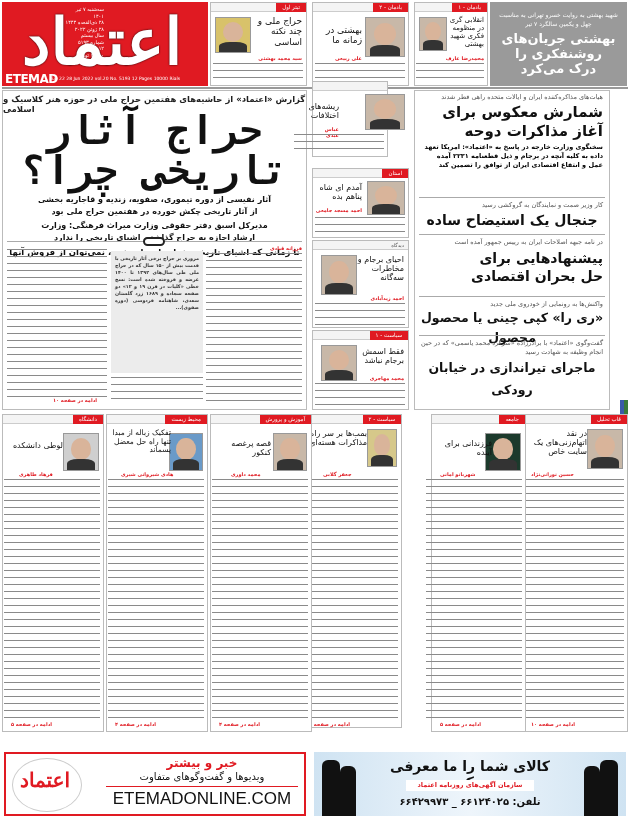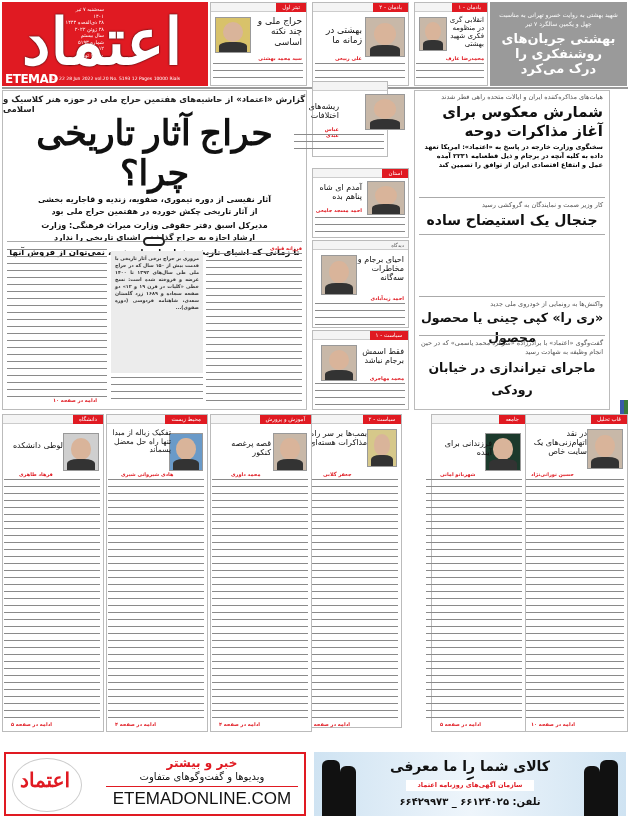--- a/index.html
+++ b/index.html
@@ -88,21 +88,21 @@
 
 <div class="abs grey-promo">
   <div class="promo-small" style="padding:0 8px">شهید بهشتی به روایت خسرو تهرانی به مناسبت چهل و یکمین سالگرد ۷ تیر</div>
   <div class="promo-big" style="padding:0 10px">بهشتی جریان‌های روشنفکری را درک می‌کرد</div>
 </div>
 
 <div class="abs greyrule" style="left:2px;top:87px;width:626px"></div>
 
 <div class="abs box" style="left:2px;top:90px;width:305px;height:320px">
   <div class="kicker" style="margin-top:3px;font-size:8.5px;font-weight:bold">گزارش «اعتماد» از حاشیه‌های هفتمین حراج ملی در حوزه هنر کلاسیک و اسلامی</div>
-  <div class="headline" style="font-size:35px;line-height:40px;font-family:Liberation Serif, serif">حراج آثار تاریخی چرا؟</div>
+  <div class="headline" style="font-size:40px;line-height:40px;font-family:Liberation Mono, monospace">حراج آثار تاریخی چرا؟</div>
   <div class="headline" style="font-size:8px;line-height:12px;padding:0 30px">آثار نفیسی از دوره تیموری، صفویه، زندیه و قاجاریه بخشی از آثار تاریخی چکش خورده در هفتمین حراج ملی بود</div>
   <div class="headline" style="font-size:8px;line-height:12px;padding:2px 30px 0">مدیرکل اسبق دفتر حقوقی وزارت میراث فرهنگی: وزارت ارشاد اجازه به حراج گذاشتن اشیای تاریخی را ندارد</div>
   <div class="headline" style="font-size:8.5px;line-height:12px;padding:2px 6px">تا زمانی که اشیای تاریخی شناسنامه‌دار نشود، نمی‌توان از فروش آنها جلوگیری کرد</div>
   <div class="rule" style="left:4px;right:4px;top:150px"></div>
   <div class="abs" style="left:140px;top:146px;width:22px;height:9px;border:2px solid #222;border-radius:5px;background:#fff"></div>
   <div class="abs" style="right:4px;top:154px;font-size:5px;color:#e01a22;font-weight:bold">فرزانه قبادی</div>
   <div class="textcol lines" style="right:4px;top:162px;width:96px;height:152px"></div>
   <div class="abs" style="left:108px;top:160px;width:92px;height:122px;background:#ececec">
     <div class="snip" style="position:static;font-weight:bold;color:#333;padding:4px;font-size:4.8px;line-height:7px">مروری بر حراج برخی آثار تاریخی با قدمت بیش از ۱۵۰ سال که در حراج ملی طی سال‌های ۱۳۹۲ تا ۱۴۰۰ عرضه و فروخته شده است: نسخ خطی «کلیات در قرن ۱۹ و ۱۲» دو صفحه سجاده و ۱۶۸۹ زرد گلستان سعدی، شاهنامه فردوسی (دوره صفوی)...</div>
   </div>
@@ -163,20 +163,24 @@
     <div class="kicker" style="font-size:6.5px;color:#555;text-align:right;padding-right:6px">هیات‌های مذاکره‌کننده ایران و ایالات متحده راهی قطر شدند</div>
     <div class="headline" style="font-size:15px;line-height:19px;text-align:right;padding:2px 6px 0 6px">شمارش معکوس برای آغاز مذاکرات دوحه</div>
     <div style="font-size:6.5px;font-weight:bold;text-align:right;padding:2px 6px;line-height:9px">سخنگوی وزارت خارجه در پاسخ به «اعتماد»: امریکا تعهد داده به کلیه آنچه در برجام و ذیل قطعنامه ۲۲۳۱ آمده عمل و انتفاع اقتصادی ایران از توافق را تضمین کند</div>
   </div>
   <div class="rule" style="left:4px;right:4px;top:106px"></div>
   <div style="position:absolute;top:110px;left:0;right:0">
     <div class="kicker" style="font-size:6.5px;color:#555;text-align:right;padding-right:6px">کار وزیر صمت و نمایندگان به گروکشی رسید</div>
     <div class="headline" style="font-size:14px;line-height:22px;">جنجال یک استیضاح ساده</div>
   </div>
   <div class="rule" style="left:4px;right:4px;top:143px"></div>
+  <div style="position:absolute;top:147px;left:0;right:0">
+    <div class="kicker" style="font-size:6.5px;color:#555;text-align:right;padding-right:6px">در نامه جبهه اصلاحات ایران به رییس جمهور آمده است</div>
+    <div class="headline" style="font-size:14px;line-height:18px;text-align:right;padding:3px 6px 0 40px">پیشنهادهایی برای حل بحران اقتصادی</div>
+  </div>
   <div class="rule" style="left:4px;right:4px;top:205px"></div>
   <div style="position:absolute;top:209px;left:0;right:0">
     <div class="kicker" style="font-size:6.5px;color:#555;text-align:right;padding-right:6px">واکنش‌ها به رونمایی از خودروی ملی جدید</div>
     <div class="headline" style="font-size:12.5px;line-height:20px;text-align:center">«ری را» کپی چینی یا محصول محصول</div>
   </div>
   <div class="rule" style="left:4px;right:4px;top:244px"></div>
   <div style="position:absolute;top:248px;left:0;right:0">
     <div class="kicker" style="font-size:6.5px;color:#555;text-align:right;padding:0 6px;line-height:9px">گفت‌وگوی «اعتماد» با برادرزاده «سرگرد محمد یاسمی» که در حین انجام وظیفه به شهادت رسید</div>
     <div class="headline" style="font-size:12.5px;line-height:22px;text-align:center">ماجرای تیراندازی در خیابان رودکی</div>
   </div>

